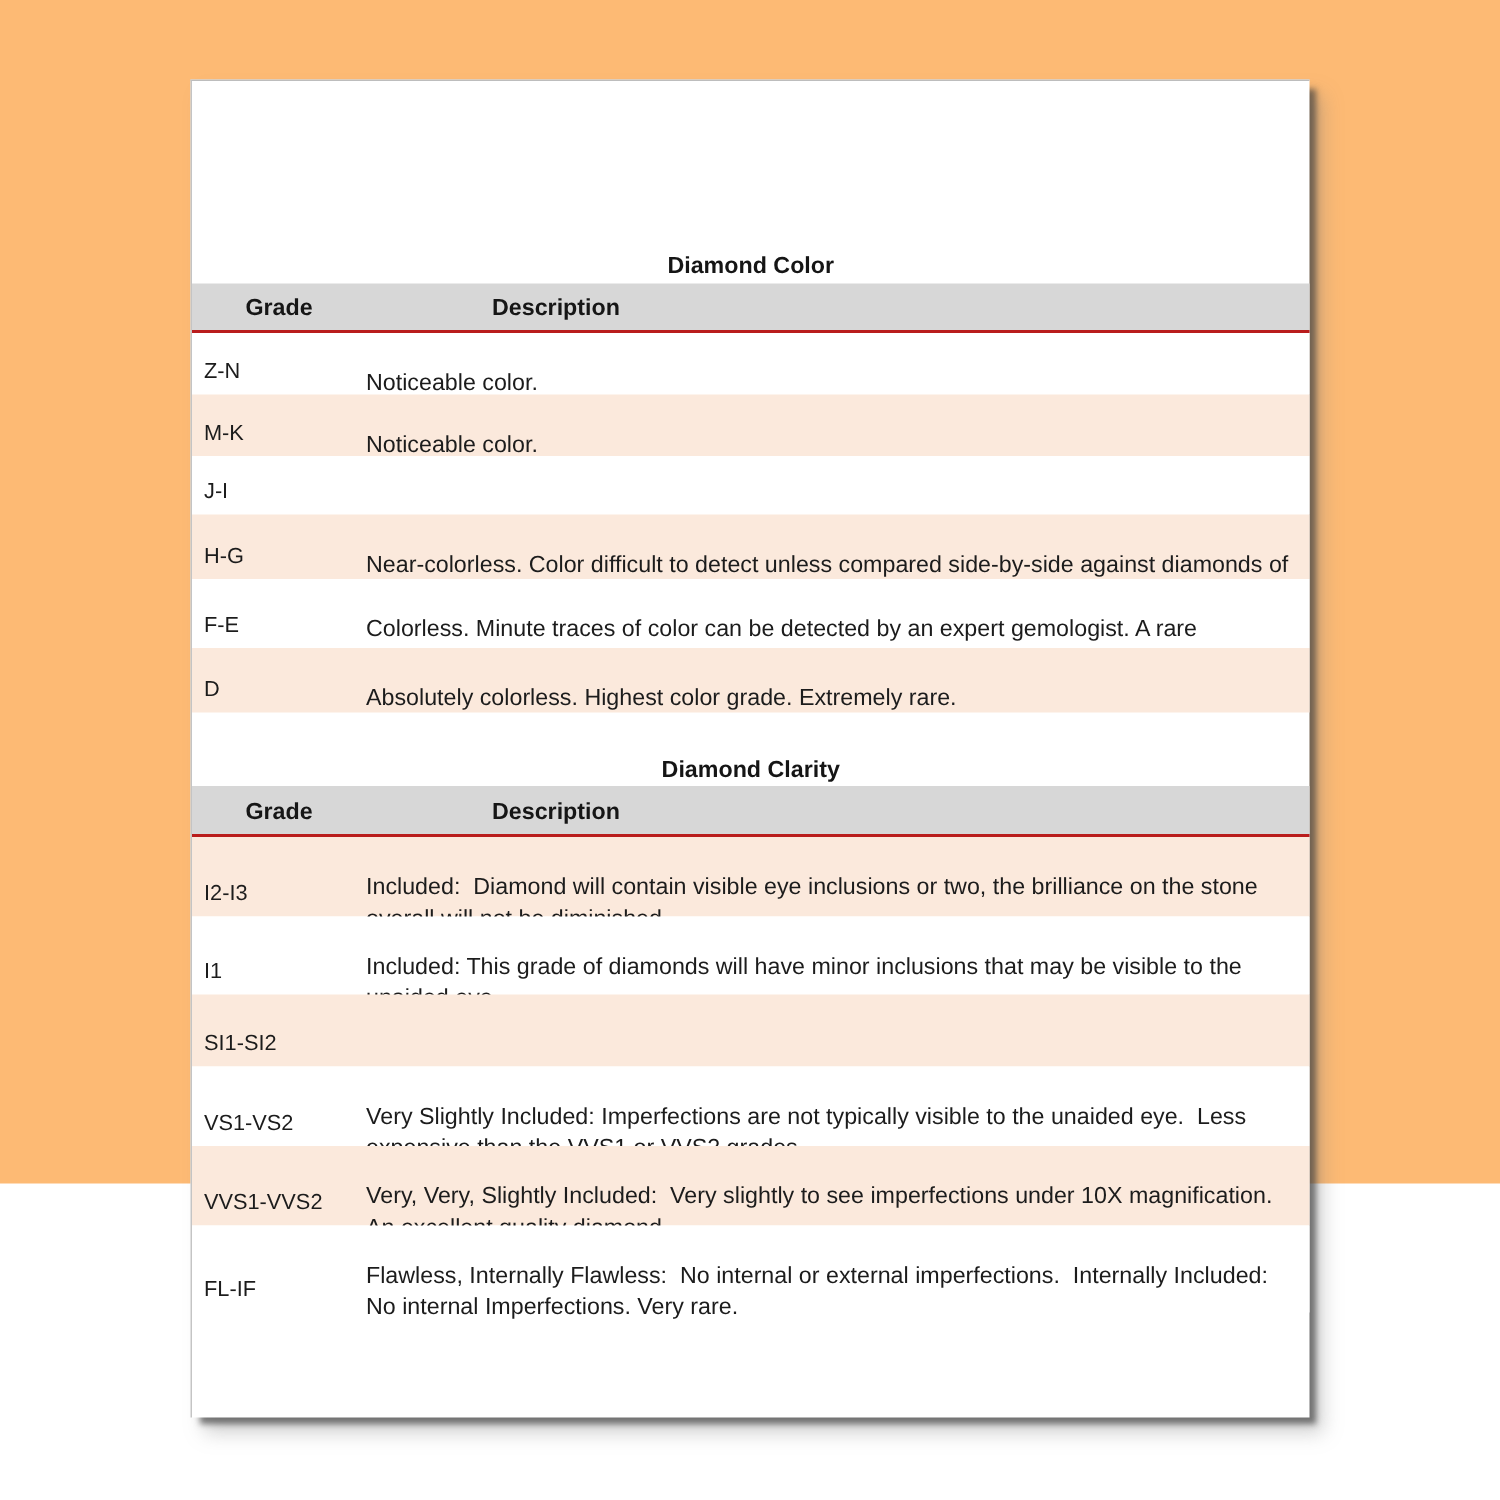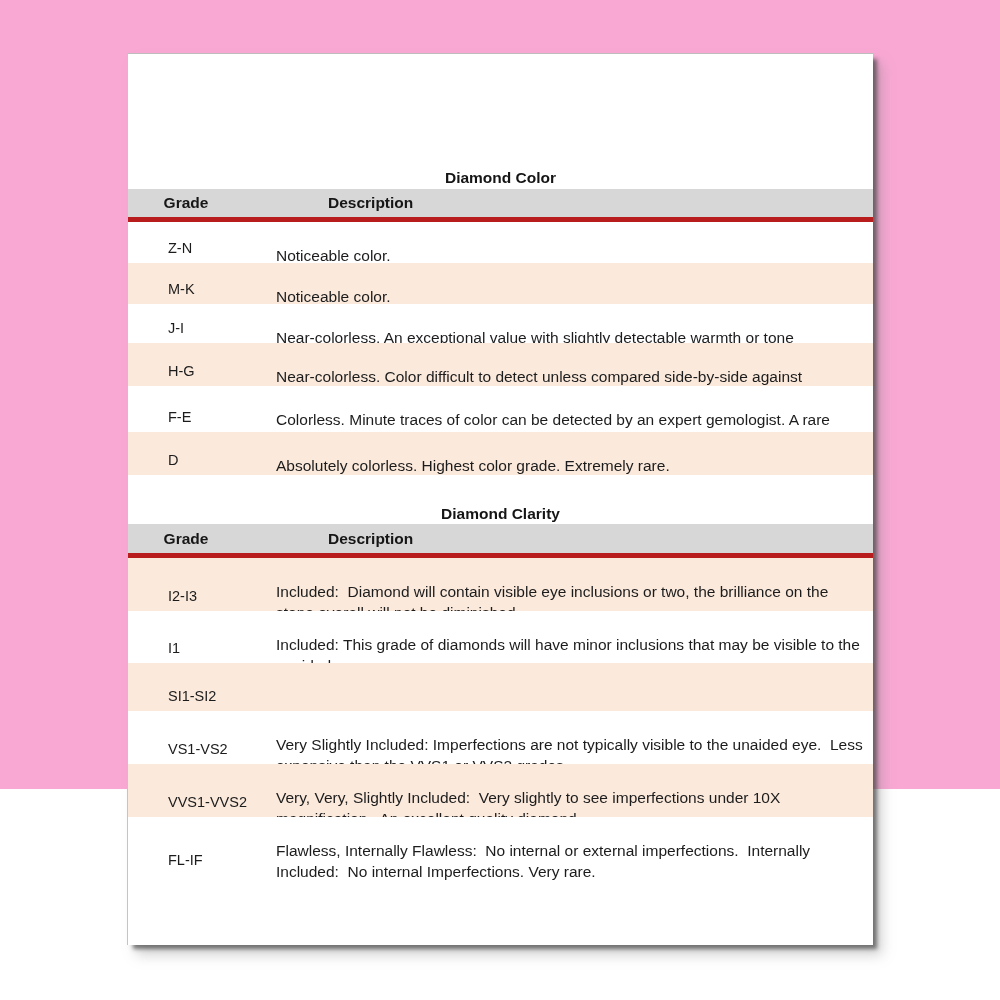--- a/index.html
+++ b/index.html
@@ -9,21 +9,21 @@
     height: 1000px;
     background: #ffffff;
     font-family: "Liberation Sans", sans-serif;
     color: #1c1c1c;
     overflow: hidden;
   }
   .canvas {
     position: relative;
     width: 1000px;
     height: 789px;
-    background: #f9a8d4;
+    background: #fdba74;
   }
   .page {
     position: absolute;
     left: 127px;
     top: 53px;
     width: 746px;
     height: 892px;
     background: #ffffff;
     border-top: 1px solid #bdbdbd;
     border-left: 1px solid #c4c4c4;
@@ -39,21 +39,21 @@
     line-height: 20px;
     text-align: center;
     font-weight: bold;
     font-size: 15.5px;
     color: #151515;
   }
   .gap-1 { height: 1px; }
   .header-row {
     display: flex;
     background: #d7d7d7;
-    border-bottom: 5px solid #b91c1c;
+    border-bottom: 2px solid #b91c1c;
     box-sizing: border-box;
   }
   .hcell {
     display: flex;
     align-items: flex-end;
     padding-bottom: 5px;
     font-weight: bold;
     font-size: 15.5px;
     color: #161616;
     box-sizing: border-box;
@@ -74,21 +74,20 @@
   .row.peach { background: #fbe9dc; }
   .row.white { background: #ffffff; }
   .cell { box-sizing: border-box; }
   .cell.grade {
     width: 116px;
     display: flex;
     align-items: flex-end;
     padding: 0 4px 7px 8px;
     font-size: 14.5px;
     color: #1c1c1c;
-    margin-left: 32px;
   }
   .cell.desc {
     flex: 1;
     padding: 3px 8px 0 0;
     font-size: 15.5px;
     line-height: 21px;
     color: #1c1c1c;
     white-space: pre-wrap;
     margin-top: 20px;
   }
@@ -112,21 +111,20 @@
     <div class="row white" style="height:41px">
       <div class="cell grade">Z-N</div>
       <div class="cell desc">Noticeable color.</div>
     </div>
     <div class="row peach" style="height:41px">
       <div class="cell grade">M-K</div>
       <div class="cell desc">Noticeable color.</div>
     </div>
     <div class="row white" style="height:39px">
       <div class="cell grade">J-I</div>
-      <div class="cell desc">Near-colorless. An exceptional value with slightly detectable warmth or tone</div>
     </div>
     <div class="row peach" style="height:43px">
       <div class="cell grade">H-G</div>
       <div class="cell desc">Near-colorless. Color difficult to detect unless compared side-by-side against diamonds of better grade.  An excellent value</div>
     </div>
     <div class="row white" style="height:46px">
       <div class="cell grade">F-E</div>
       <div class="cell desc">Colorless. Minute traces of color can be detected by an expert gemologist. A rare diamond.</div>
     </div>
     <div class="row peach" style="height:43px">

